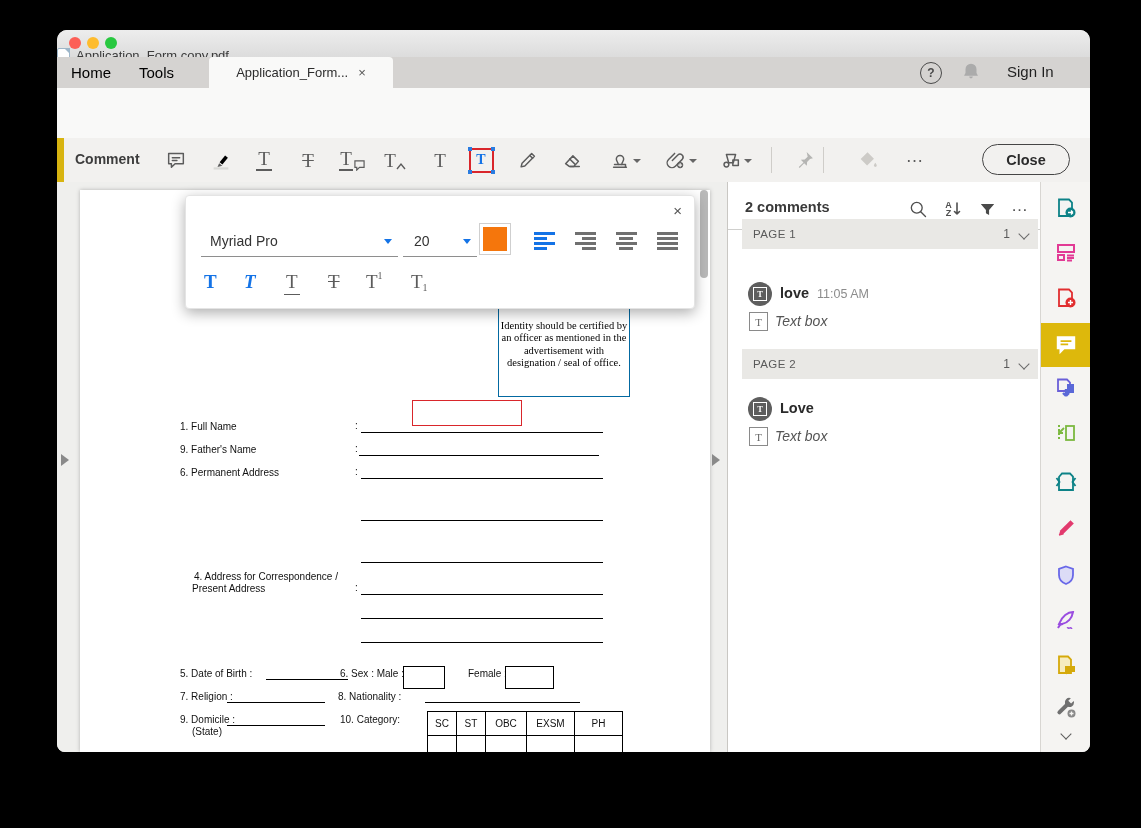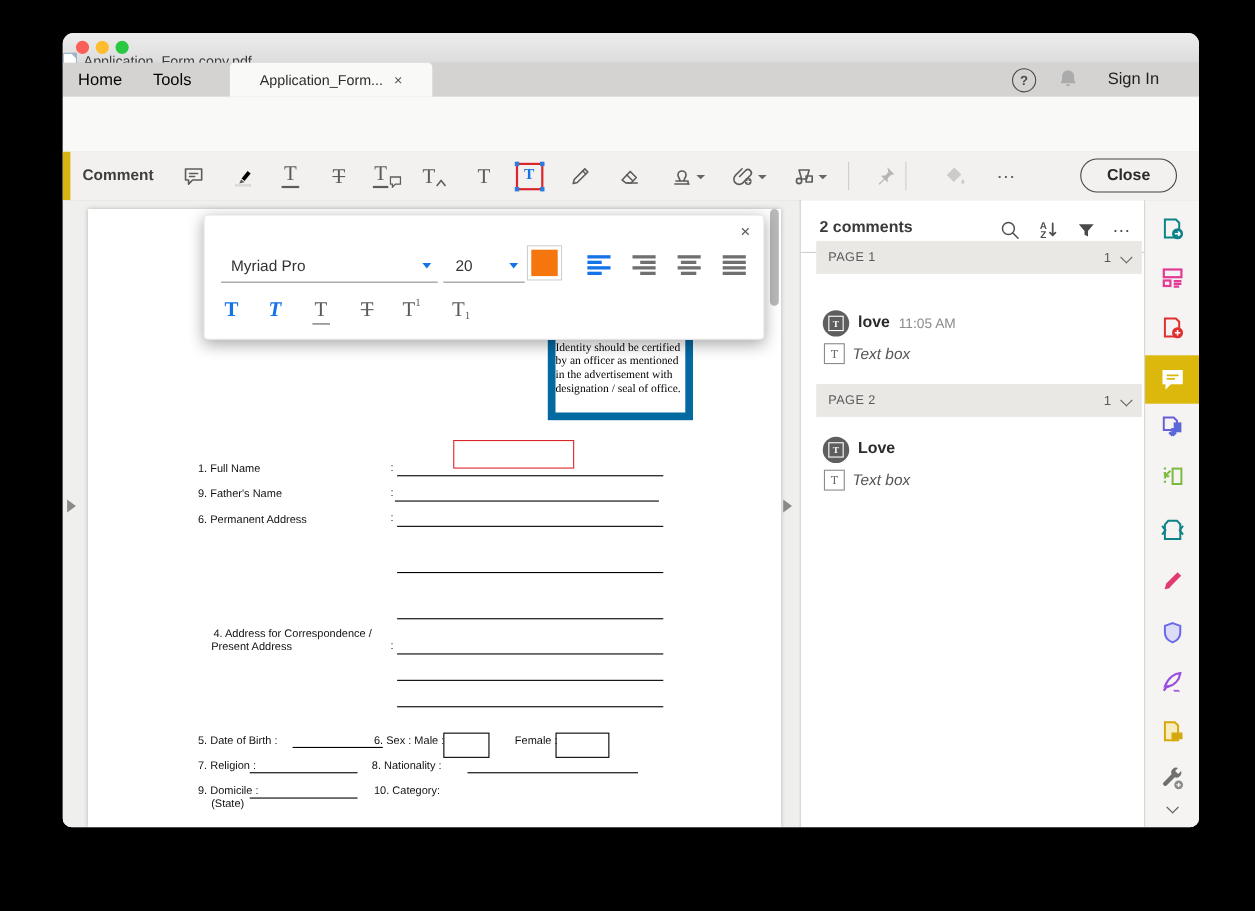--- a/index.html
+++ b/index.html
@@ -48,22 +48,22 @@
   .docarea{position:absolute;left:0;top:152px;width:670px;height:570px;background:#efefed;}
   .page{position:absolute;left:23px;top:160px;width:630px;height:562px;background:#fff;box-shadow:0 0 4px rgba(0,0,0,.25);}
   .divider{position:absolute;left:670px;top:152px;width:1px;height:570px;background:#c9c7c3;}
   .panel{position:absolute;left:671px;top:152px;width:312px;height:570px;background:#fff;}
   .rail{position:absolute;left:983px;top:152px;width:50px;height:570px;background:#f5f4f2;border-left:1px solid #d8d6d2;}
   .tri{width:0;height:0;border-top:6px solid transparent;border-bottom:6px solid transparent;border-left:8px solid #8a8a8a;}
   .scrollthumb{position:absolute;left:643px;top:160px;width:8px;height:88px;border-radius:4px;background:#b9b9b9;}
   
   .f{position:absolute;font-size:10px;color:#111;}
   .fline{position:absolute;height:1px;background:#000;}
-  .notebox{position:absolute;left:418px;top:60px;width:132px;height:132px;border:7px solid #0369a1;
-           font-family:"Liberation Serif",serif;font-size:10.5px;line-height:12.4px;text-align:left;color:#000;
+  .notebox{position:absolute;left:418px;top:75px;width:132px;height:132px;border:1px solid #0369a1;
+           font-family:"Liberation Serif",serif;font-size:10.5px;line-height:12.4px;text-align:center;color:#000;
            padding-top:54px;box-sizing:border-box;}
   .redrect{position:absolute;left:332px;top:210px;width:108px;height:24px;border:1.6px solid #d9262b;}
   .sexbox{position:absolute;border:1px solid #000;width:40px;height:21px;}
   table.cat{position:absolute;left:347px;top:521px;border-collapse:collapse;}
   table.cat td{border:1px solid #000;font-size:10px;color:#111;text-align:center;height:23px;padding:0 2px;}
   
   .popup{position:absolute;left:128px;top:165px;width:508px;height:112px;background:#fff;border:1px solid #e4e4e4;
          border-radius:4px;box-shadow:0 4px 14px rgba(0,0,0,.32);z-index:40;}
   .popx{position:absolute;right:12px;top:6px;font-size:15px;color:#555;}
   .selfield{position:absolute;top:30px;height:30px;border-bottom:1px solid #8e8e8e;font-size:14px;color:#333;
@@ -364,20 +364,38 @@
 
       <div class="f" style="left:100px;top:501px;">7. Religion :</div>
       <div class="fline" style="left:147px;top:512px;width:98px;"></div>
       <div class="f" style="left:258px;top:501px;">8.   Nationality :</div>
       <div class="fline" style="left:345px;top:512px;width:155px;"></div>
 
       <div class="f" style="left:100px;top:524px;">9. Domicile :</div>
       <div class="fline" style="left:147px;top:535px;width:98px;"></div>
       <div class="f" style="left:112px;top:536px;">(State)</div>
       <div class="f" style="left:260px;top:524px;">10.   Category:</div>
+      <table class="cat">
+        <tbody>
+            <tr>
+          <td style="width:24px;">SC</td>
+          <td style="width:24px;">ST</td>
+          <td style="width:36px;">OBC</td>
+          <td style="width:43px;">EXSM</td>
+          <td style="width:43px;">PH</td>
+        </tr>
+        <tr>
+              <td></td>
+              <td></td>
+              <td></td>
+              <td></td>
+              <td></td>
+            </tr>
+      </tbody>
+        </table>
     </div>
 
     <div class="scrollthumb"></div>
     <div class="tri" style="position:absolute;left:655px;top:424px;"></div>
     <div class="divider"></div>
 
     <div class="panel">
       <div class="ph-title">2 comments</div>
       <div class="pbtn" style="left:176px;">
         <svg class="ic" width="20" height="20" viewBox="0 0 24 24">

